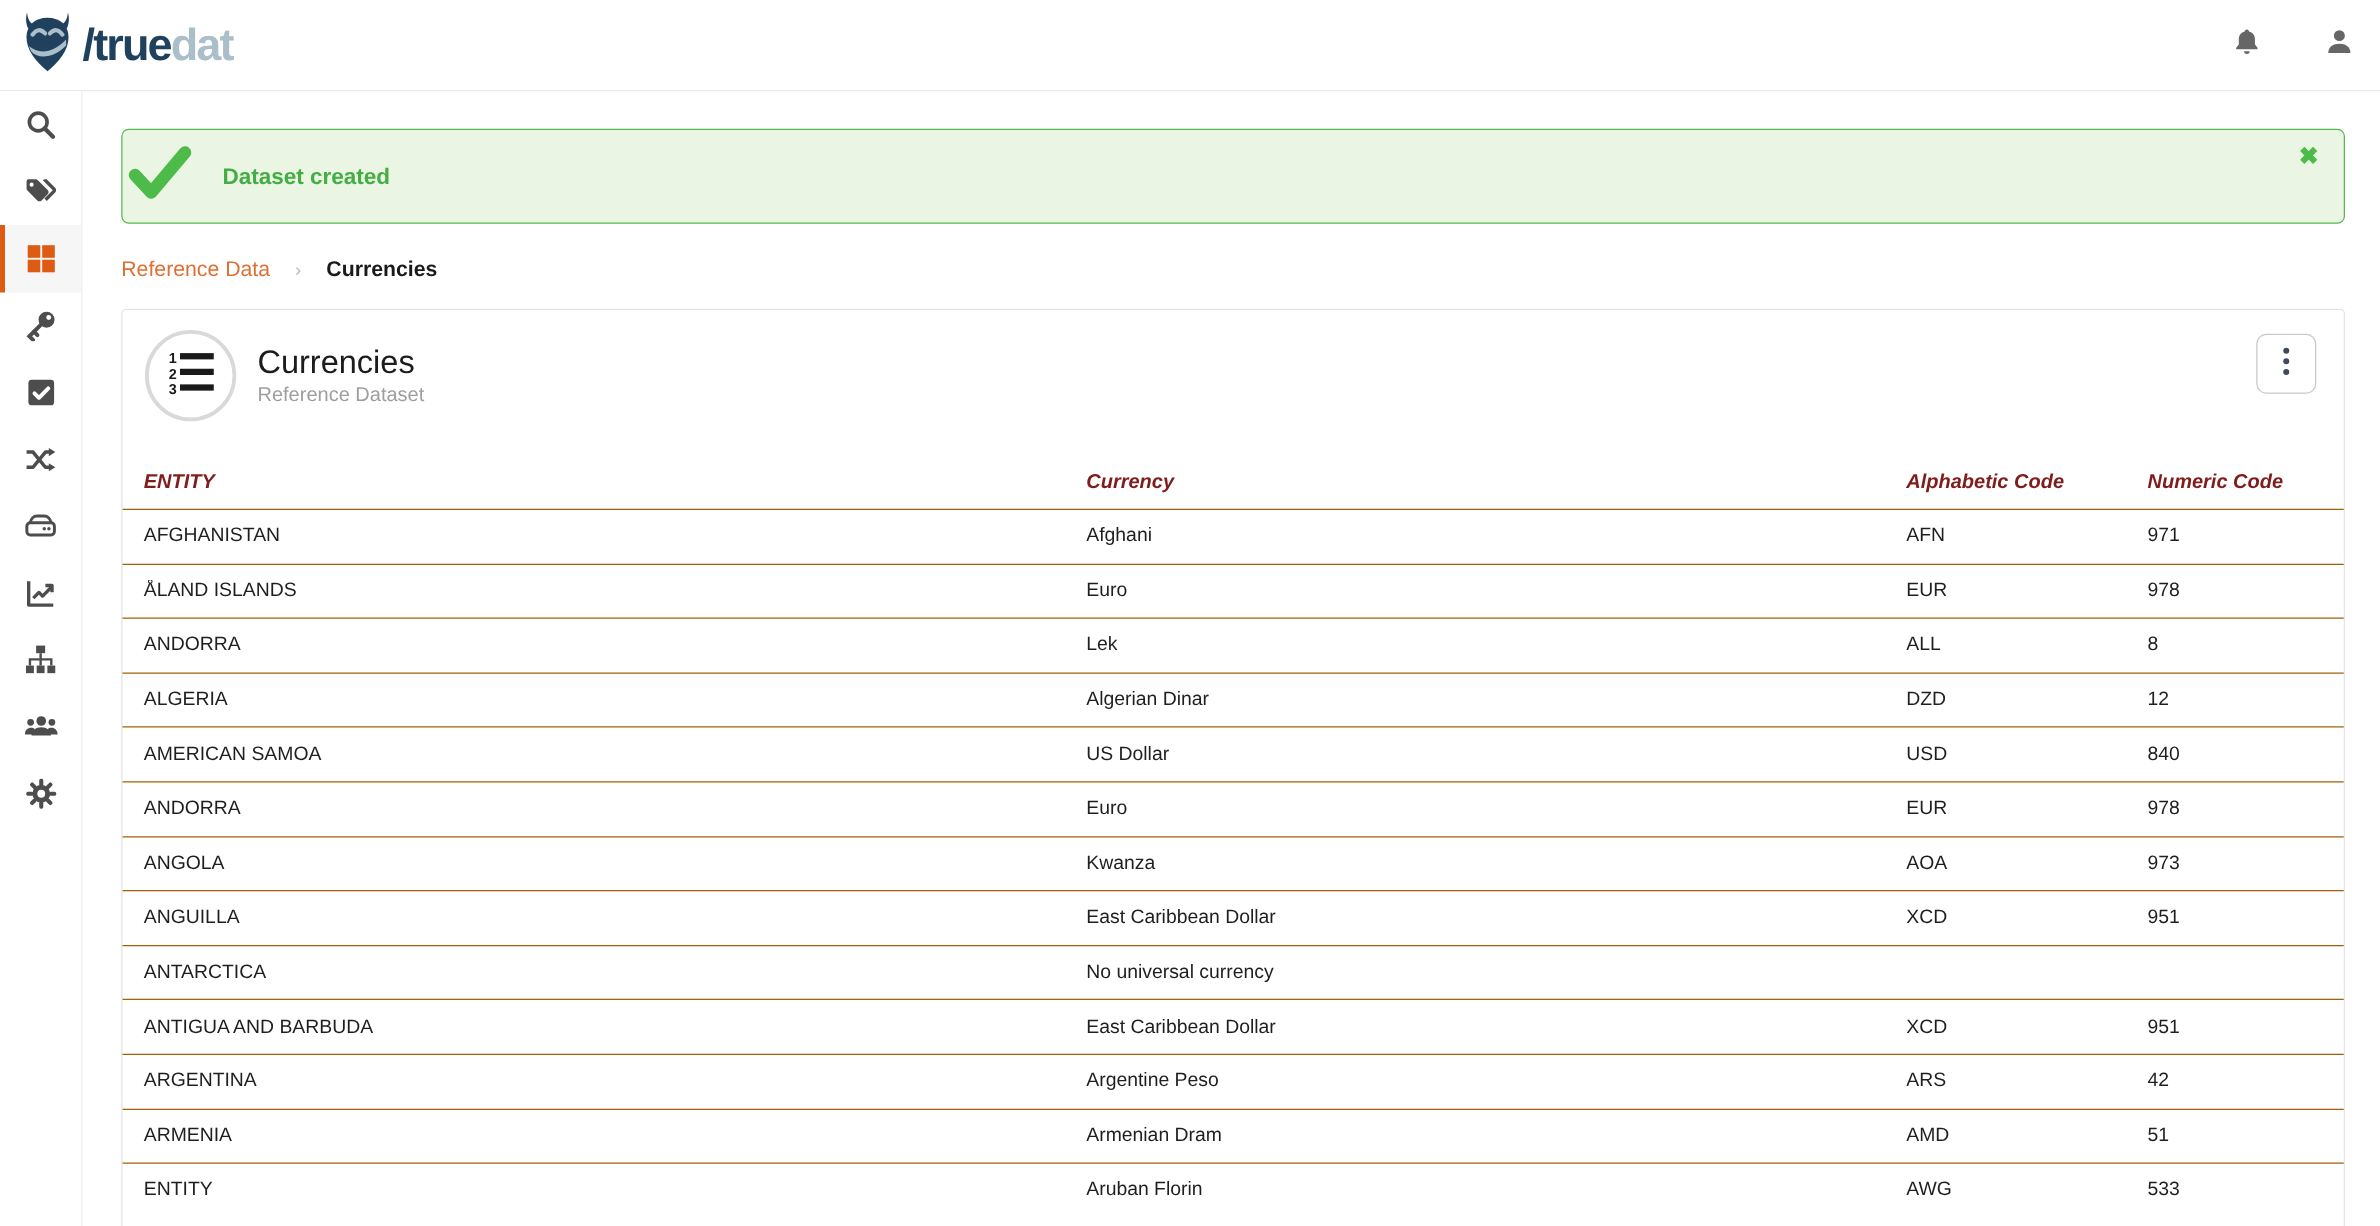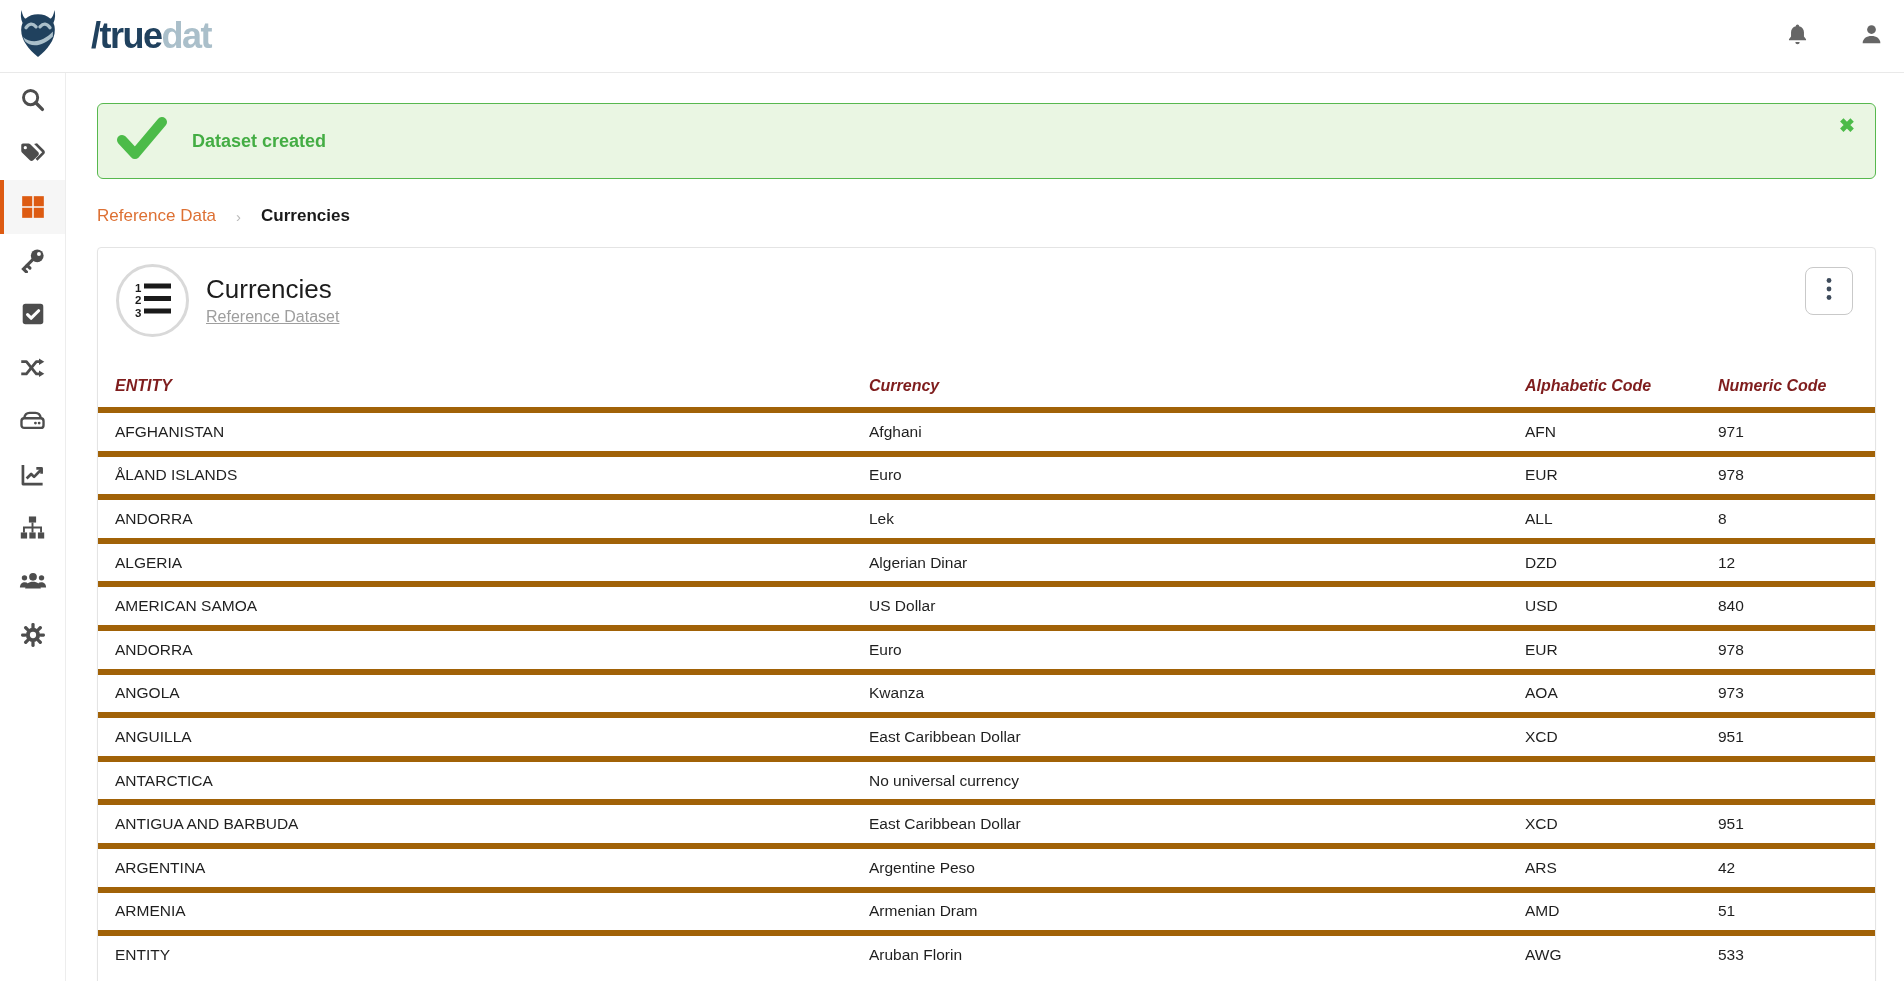--- a/index.html
+++ b/index.html
@@ -3,72 +3,72 @@
 <meta charset="utf-8">
 <style>
   * { box-sizing: border-box; margin: 0; padding: 0; }
   html, body { width: 1904px; height: 981px; overflow: hidden; background: #fff;
     font-family: "Liberation Sans", sans-serif; color: #222; }
 
   
   .app-header { height: 73px; display: flex; align-items: center;
     border-bottom: 1px solid #e9e9e9; padding: 0 18px 0 14px; background: #fff; }
   .logo { display: flex; align-items: center; gap: 4px; }
-  .logo-text { font-size: 36px; font-weight: bold; letter-spacing: -1.5px; line-height: 1; margin-left: 25px; }
+  .logo-text { font-size: 36px; font-weight: bold; letter-spacing: -1.5px; line-height: 1; }
   .logo-text .primary { color: #20415e; }
   .logo-text .secondary { color: #aabfca; }
   .header-spacer { flex: 1; }
   .header-actions { display: flex; align-items: center; gap: 44px; }
   .header-icon-btn { width: 30px; height: 30px; display: flex; align-items: center;
     justify-content: center; cursor: pointer; }
 
   
   .app-body { display: flex; height: 908px; }
   .sidebar { width: 66px; border-right: 1px solid #ededed; background: #fff; flex: none; }
   .nav-item { height: 53.5px; display: flex; align-items: center; justify-content: center;
     cursor: pointer; }
   .nav-item.active { background: #f6f6f6; box-shadow: inset 4px 0 0 #dd5b12; }
   .nav-item svg { display: block; }
 
   .main { flex: 1; padding: 30px 28px 0 31px; overflow: hidden; }
 
   
   .alert { position: relative; height: 76px; border: 1px solid #57b84e; border-radius: 6px;
-    background: #eaf6e3; display: flex; align-items: center; padding-left: 18px; }
+    background: #eaf6e3; display: flex; align-items: center; padding-left: 4px; }
   .alert-check { flex: none; }
   .alert-msg { margin-left: 24px; font-size: 18px; font-weight: bold; color: #44ad44; }
   .alert-close { position: absolute; top: 12px; right: 20px; color: #4cbb49;
     font-size: 19px; font-weight: bold; cursor: pointer; line-height: 1; }
 
   
   .breadcrumb { margin-top: 27px; font-size: 17px; display: flex; align-items: center; gap: 20px; }
   .breadcrumb-link { color: #dd7033; cursor: pointer; }
   .breadcrumb-sep { color: #b9b9b9; font-size: 15px; }
   .breadcrumb-current { color: #1a1a1a; font-weight: 600; }
 
   
   .card { margin-top: 21px; border: 1px solid #e4e4e4; border-radius: 4px; background: #fff;
     height: 760px; position: relative; box-shadow: 0 1px 2px rgba(0,0,0,0.03); }
   .card-header { display: flex; align-items: center; padding: 16px 18px 0 18px; }
   .dataset-icon-circle { width: 73px; height: 73px; border-radius: 50%;
     border: 3px solid #d9d9d9; display: flex; align-items: center; justify-content: center;
     flex: none; }
   .dataset-titles { margin-left: 17px; }
   .dataset-title { font-size: 26px; color: #1c1c1c; line-height: 1.15; }
-  .dataset-subtitle { font-size: 16px; color: #9e9e9e; margin-top: 3px; text-decoration: underline; }
+  .dataset-subtitle { font-size: 16px; color: #9e9e9e; margin-top: 3px; }
   .kebab-btn { position: absolute; top: 19px; right: 22px; width: 48px; height: 48px;
     border: 1px solid #c9c9c9; border-radius: 8px; background: #fff; display: flex;
     align-items: center; justify-content: center; cursor: pointer; }
 
   
   .data-table { margin-top: 28px; }
   .tr { display: grid; grid-template-columns: 771px 656px 193px 1fr; align-items: center; }
   .thead-row { height: 42px; }
   .th { font-size: 16px; font-weight: bold; color: #7f1d1d; font-style: italic; }
-  .tbody .tr { height: 43.6px; border-top: 6px solid #a16207; cursor: pointer; }
+  .tbody .tr { height: 43.6px; border-top: 1px solid #a16207; cursor: pointer; }
   .td { font-size: 15.5px; color: #1f1f1f; white-space: nowrap; overflow: hidden; }
   .th:first-child, .td:first-child { padding-left: 17px; }
 </style>
 </head>
 <body>
 
 <div class="app-header">
   <div class="logo">
     <span>
       <svg width="48" height="50" viewBox="0 0 48 52">

